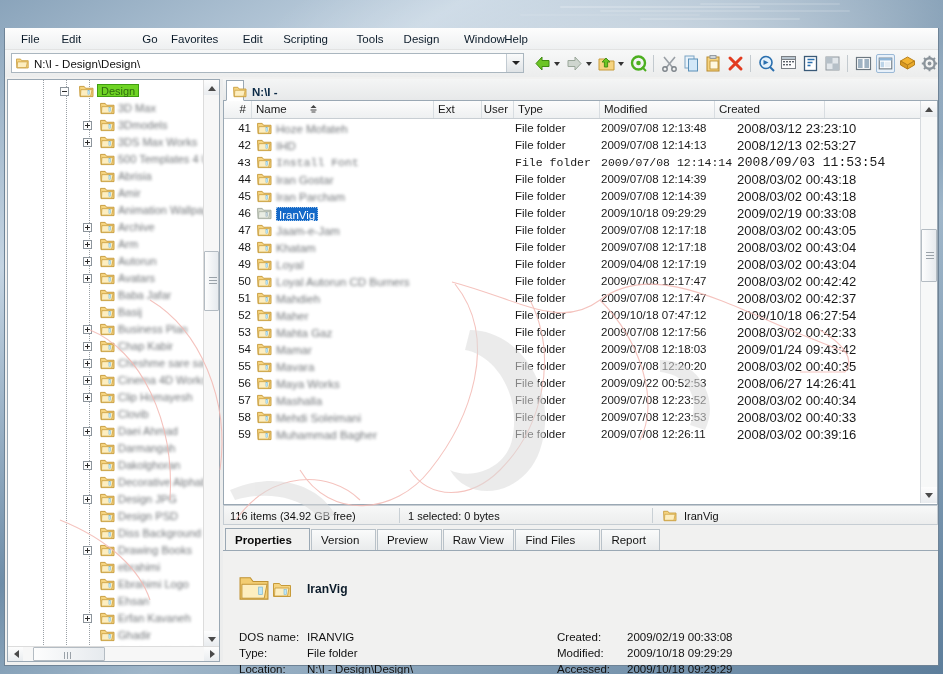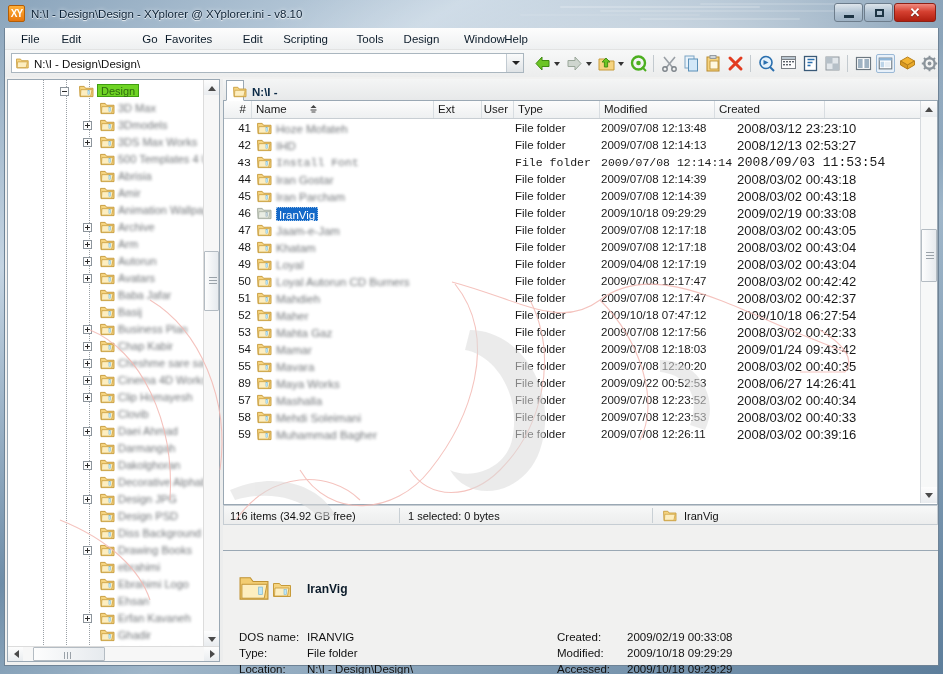--- a/index.html
+++ b/index.html
@@ -212,40 +212,29 @@
 <div id="window">
   <div id="frame-bg"></div>
   <div id="frame-streaks">
       <i style="left: 560px; top: 6px; width: 200px; opacity: 0.452727;"></i>
       <i style="left: 600px; top: 10px; width: 250px; opacity: 0.316364;"></i>
       <i style="left: 520px; top: 14px; width: 180px; opacity: 0.18;"></i>
       <i style="left: 640px; top: 18px; width: 160px; opacity: 0.361818;"></i>
       <i style="left: 700px; top: 3px; width: 140px; opacity: 0.316364;"></i>
     </div>
 
-  <div id="titlebar">
-    <div id="app-icon">XY</div>
-    <div id="title-text">N:\I - Design\Design - XYplorer @ XYplorer.ini - v8.10</div>
-    <div class="wbtn" id="btn-min">
-        <i></i>
-      </div>
-    <div class="wbtn" id="btn-max">
-        <i></i>
-      </div>
-    <div class="wbtn" id="btn-close"></div>
-  </div>
 
   <div id="client">
 
     <div id="menubar">
         <div class="menu-item" style="left: 11px;">File</div>
         <div class="menu-item" style="left: 51.4px;">Edit</div>
         <div class="menu-item" style="left: 107px; margin-top: 24px;">View</div>
         <div class="menu-item" style="left: 132.2px;">Go</div>
-        <div class="menu-item" style="left: 155px;">Favorites</div>
+        <div class="menu-item" style="left: 161px;">Favorites</div>
         <div class="menu-item" style="left: 232.8px;">Edit</div>
         <div class="menu-item" style="left: 273.2px;">Scripting</div>
         <div class="menu-item" style="left: 346.6px;">Tools</div>
         <div class="menu-item" style="left: 393.6px;">Design</div>
         <div class="menu-item" style="left: 454px;">Window</div>
         <div class="menu-item" style="left: 494.2px;">Help</div>
       </div>
 
     <div id="toolbar-row">
       <div id="addr-box">
@@ -804,21 +793,21 @@
                   <path d="M0.5 1.5h5l1.5 2h8v9h-14z" fill="#f6d480" stroke="#c79b3a" stroke-width="1"></path>
                   <path d="M2 5h12l-1.5 7h-11z" fill="#fdeec0" stroke="#c79b3a" stroke-width=".8"></path>
                   <rect x="9.5" y="6" width="2" height="4" fill="#bfe6f7" stroke="#7fb9d6" stroke-width=".5"></rect>
                 </svg></div>
               <div class="fname">Mavara</div>
               <div class="ftype">File folder</div>
               <div class="fmod">2009/07/08 12:20:20</div>
               <div class="fcre">2008/03/02 00:40:35</div>
             </div>
             <div class="row" style="top: 274px;">
-              <div class="idx">89</div>
+              <div class="idx">56</div>
               <div class="ficon"><svg viewBox="0 0 16 14" width="15" height="13">
                   <path d="M0.5 1.5h5l1.5 2h8v9h-14z" fill="#f6d480" stroke="#c79b3a" stroke-width="1"></path>
                   <path d="M2 5h12l-1.5 7h-11z" fill="#fdeec0" stroke="#c79b3a" stroke-width=".8"></path>
                   <rect x="9.5" y="6" width="2" height="4" fill="#bfe6f7" stroke="#7fb9d6" stroke-width=".5"></rect>
                 </svg></div>
               <div class="fname">Maya Works</div>
               <div class="ftype">File folder</div>
               <div class="fmod">2009/09/22 00:52:53</div>
               <div class="fcre">2008/06/27 14:26:41</div>
             </div>
@@ -877,20 +866,28 @@
         <div class="st-div" style="left:175px;"></div>
         <div class="st-seg" style="left:184px;">1 selected: 0 bytes</div>
         <div class="st-div" style="left:428px;"></div>
         <svg id="st-folder-ico" viewBox="0 0 16 14">
           <path d="M0.5 1.5h5l1.5 2h8v9h-14z" fill="#f6d480" stroke="#c79b3a" stroke-width="1"></path>
           <path d="M2 5h12l-1.5 7h-11z" fill="#fdeec0" stroke="#c79b3a" stroke-width=".8"></path>
         </svg>
         <div class="st-seg" style="left:460px;">IranVig</div>
       </div>
 
+      <div id="infotabs">
+          <div class="itab active" style="left: 2px; width: 85px;">Properties</div>
+          <div class="itab" style="left: 88px; width: 64.9px;">Version</div>
+          <div class="itab" style="left: 153.9px; width: 64.9px;">Preview</div>
+          <div class="itab" style="left: 219.8px; width: 71.6px;">Raw View</div>
+          <div class="itab" style="left: 292.4px; width: 85px;">Find Files</div>
+          <div class="itab" style="left: 378.4px; width: 58.2px;">Report</div>
+        </div>
       <div id="infotab-line"></div>
 
       <div id="props">
         <svg id="prop-icon-lg" viewBox="0 0 32 28">
           <path d="M1 3h11l3 4h16v19H1z" fill="#f3cd72" stroke="#c09233" stroke-width="1.2"></path>
           <path d="M3 10h27l-3 15H3z" fill="#fdeec0" stroke="#c09233" stroke-width="1"></path>
           <rect x="21" y="13" width="4" height="8" fill="#bfe6f7" stroke="#7fb9d6" stroke-width=".8"></rect>
         </svg>
         <svg id="prop-icon-sm" viewBox="0 0 18 16">
           <path d="M0.5 1.5h6l1.5 2h9.5v11h-17z" fill="#f6d480" stroke="#c79b3a" stroke-width="1"></path>

